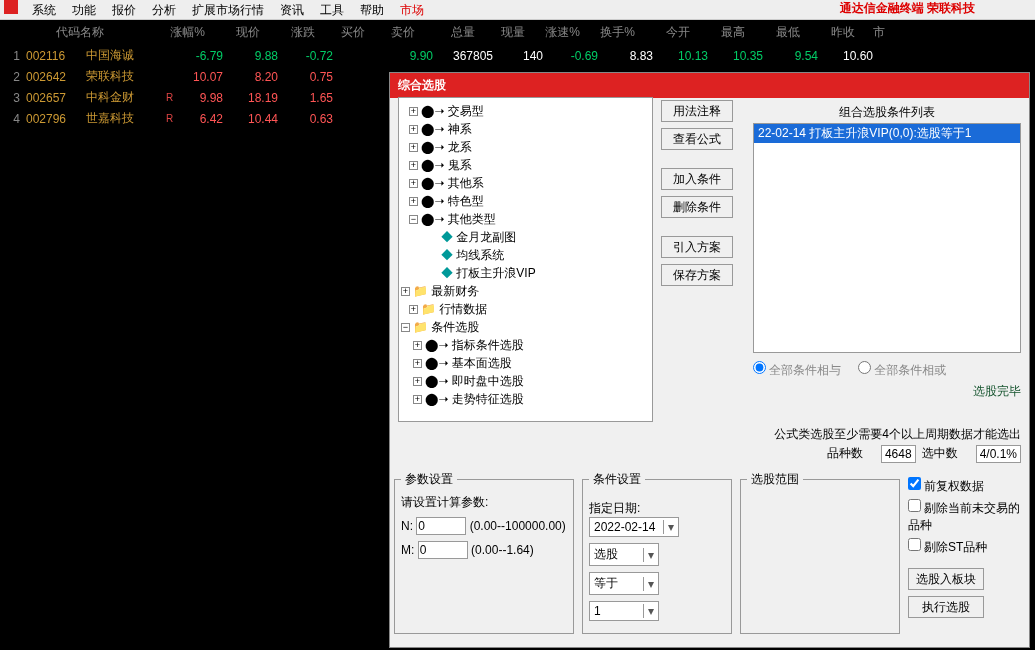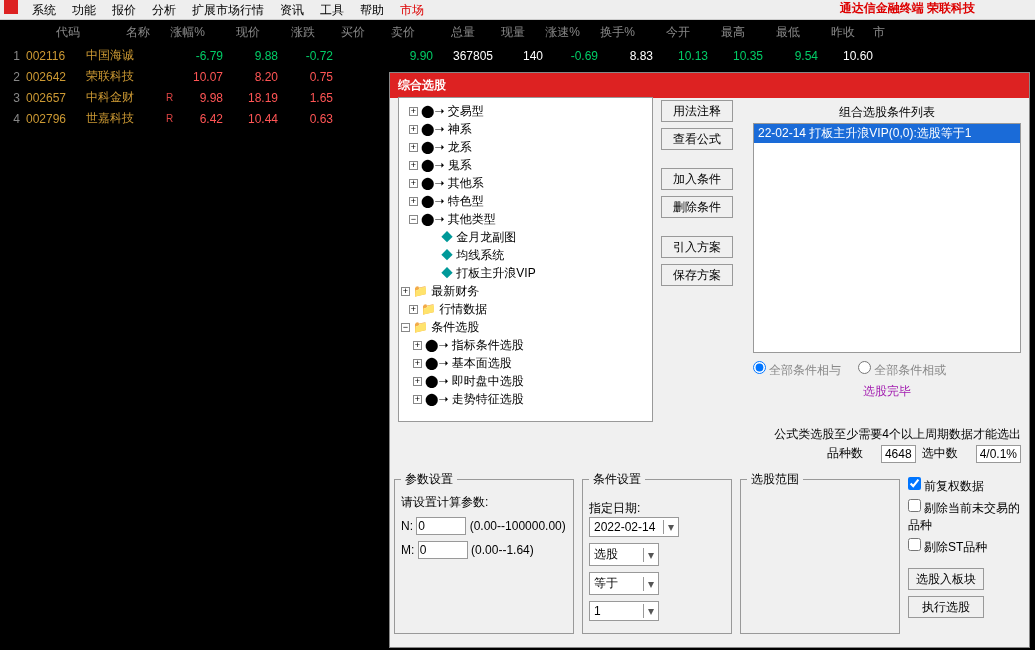--- a/index.html
+++ b/index.html
@@ -35,21 +35,21 @@
 .folder{color:#c90}
 .dia{color:#099}
 .btn-col{width:80px;margin-left:8px;margin-top:2px}
 .btn{display:block;width:72px;height:22px;margin-bottom:6px;background:#f0f0f0;border:1px solid #999;text-align:center;line-height:20px}
 .list-col{flex:1;margin-left:4px}
 .list-title{text-align:center;margin-bottom:2px}
 .list-box{border:1px solid #999;background:#fff;height:230px;overflow:hidden}
 .list-item{background:#1a6bd8;color:#fff;padding:1px 4px}
 .radio-row{margin-top:8px;color:#888}
 .radio-row label{margin-right:14px}
-.done{color:#a21caf;text-align:center;margin-top:4px}
+.done{color:#14532d;text-align:right;margin-top:4px}
 .formula-note{margin:4px 8px 2px 0;text-align:right}
 .count-row{display:flex;justify-content:flex-end;margin:2px 8px 4px 0}
 .count-box{border:1px solid #999;background:#fff;padding:1px 3px;margin-left:18px}
 fieldset{border:1px solid #999;margin:4px;padding:6px}
 legend{padding:0 4px}
 .param-row{margin:6px 0}
 .spin{width:50px;border:1px solid #999;padding:1px}
 .combo{border:1px solid #999;background:#fff;padding:2px 4px;display:inline-flex;align-items:center;justify-content:space-between;width:100px}
 .drop{border-left:1px solid #999;padding-left:4px;color:#555}
 .scope-btns .btn{width:72px;display:inline-block;margin:0}
@@ -69,21 +69,21 @@
   <span class="menu-item">扩展市场行情</span>
   <span class="menu-item">资讯</span>
   <span class="menu-item">工具</span>
   <span class="menu-item">帮助</span>
   <span class="menu-item hot">市场</span>
   <span class="title-red">通达信金融终端 荣联科技</span>
 </div>
 
 <div class="headers">
   <span class="hcell w60">代码</span>
-  <span class="hcell w70" style="text-align:right">名称</span>
+  <span class="hcell w70" style="text-align:left">名称</span>
   <span class="hcell w55">涨幅%</span>
   <span class="hcell w55">现价</span>
   <span class="hcell w55">涨跌</span>
   <span class="hcell w50">买价</span>
   <span class="hcell w50">卖价</span>
   <span class="hcell w60">总量</span>
   <span class="hcell w50">现量</span>
   <span class="hcell w55">涨速%</span>
   <span class="hcell w55">换手%</span>
   <span class="hcell w55">今开</span>

